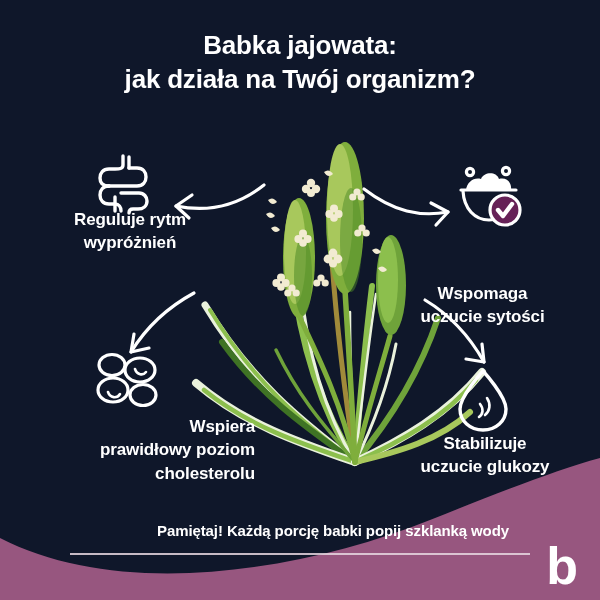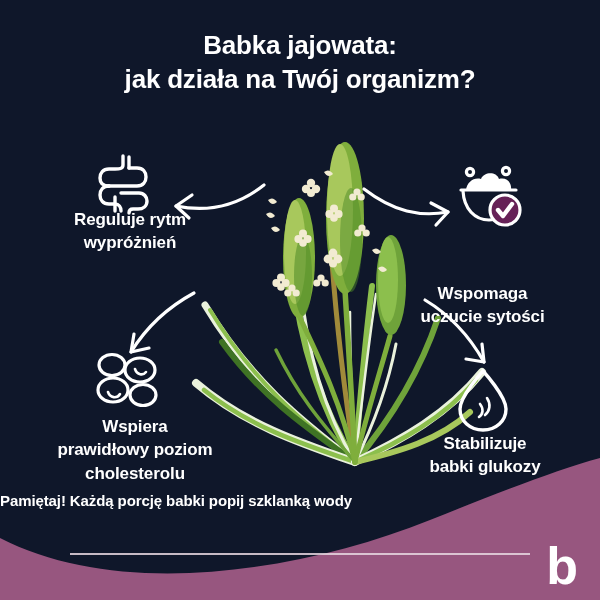--- a/index.html
+++ b/index.html
@@ -48,38 +48,38 @@
     color: #ffffff;
     font-size: 17px;
     font-weight: bold;
     line-height: 1.38;
     text-align: center;
     white-space: pre-line;
     letter-spacing: -0.1px;
   }
   #benefit-0-label { left: 20px;  top: 208px; width: 220px; }
   #benefit-1-label { left: 375px; top: 238px; width: 215px; margin-top: 44px; }
-  #benefit-2-label { left: 15px;  top: 415px; width: 240px; }
+  #benefit-2-label { left: 15px;  top: 415px; width: 240px; text-align: right; }
   #benefit-3-label { left: 380px; top: 432px; width: 210px; }
 
   .benefit-icon {
     position: absolute;
   }
   #benefit-0-icon { left: 93px;  top: 152px; }
   #benefit-1-icon { left: 452px; top: 162px; }
   #benefit-2-icon { left: 93px;  top: 352px; }
   #benefit-3-icon { left: 452px; top: 366px; }
 
   
   #footer-note {
     position: absolute;
     left: 0;
-    top: 492px;
+    top: 522px;
     width: 509px;
-    text-align: left;
+    text-align: right;
     color: #ffffff;
     font-size: 15px;
     font-weight: bold;
     letter-spacing: -0.1px;
   }
   #footer-rule {
     position: absolute;
     left: 70px;
     top: 553px;
     width: 460px;
@@ -297,19 +297,19 @@
 cholesterolu</div>
 
   <svg class="benefit-icon" id="benefit-3-icon" width="62" height="70" viewBox="0 0 62 70" aria-hidden="true">
     <g stroke="#ffffff" stroke-width="3.4" fill="none" stroke-linecap="round">
       <path d="M31,5 C31,5 54,30 54,43 C54,55 44,64 31,64 C18,64 8,55 8,43 C8,30 31,5 31,5 Z"></path>
       <path d="M35,32 C39,38 38,45 33,49" stroke-width="2.6"></path>
       <path d="M28,38 C32,43 31,48 27,51" stroke-width="2.6"></path>
     </g>
   </svg>
   <div class="benefit-label" id="benefit-3-label">Stabilizuje
-babki glukozy</div>
+uczucie glukozy</div>
 
   <div id="footer-note">Pamiętaj! Każdą porcję babki popij szklanką wody</div>
   <div id="footer-rule"></div>
   <div id="brand-logo">b</div>
 
 </div>
 
 </body></html>

